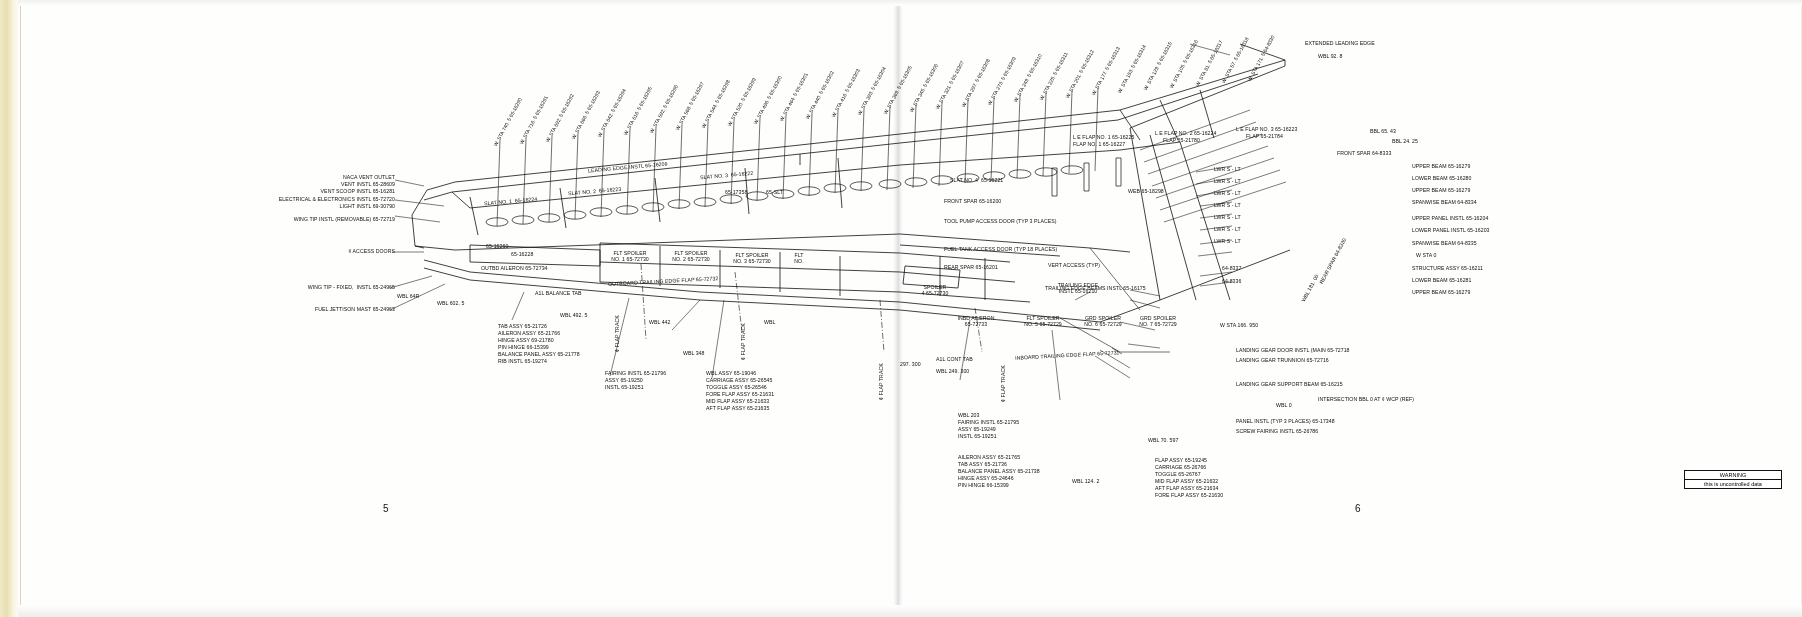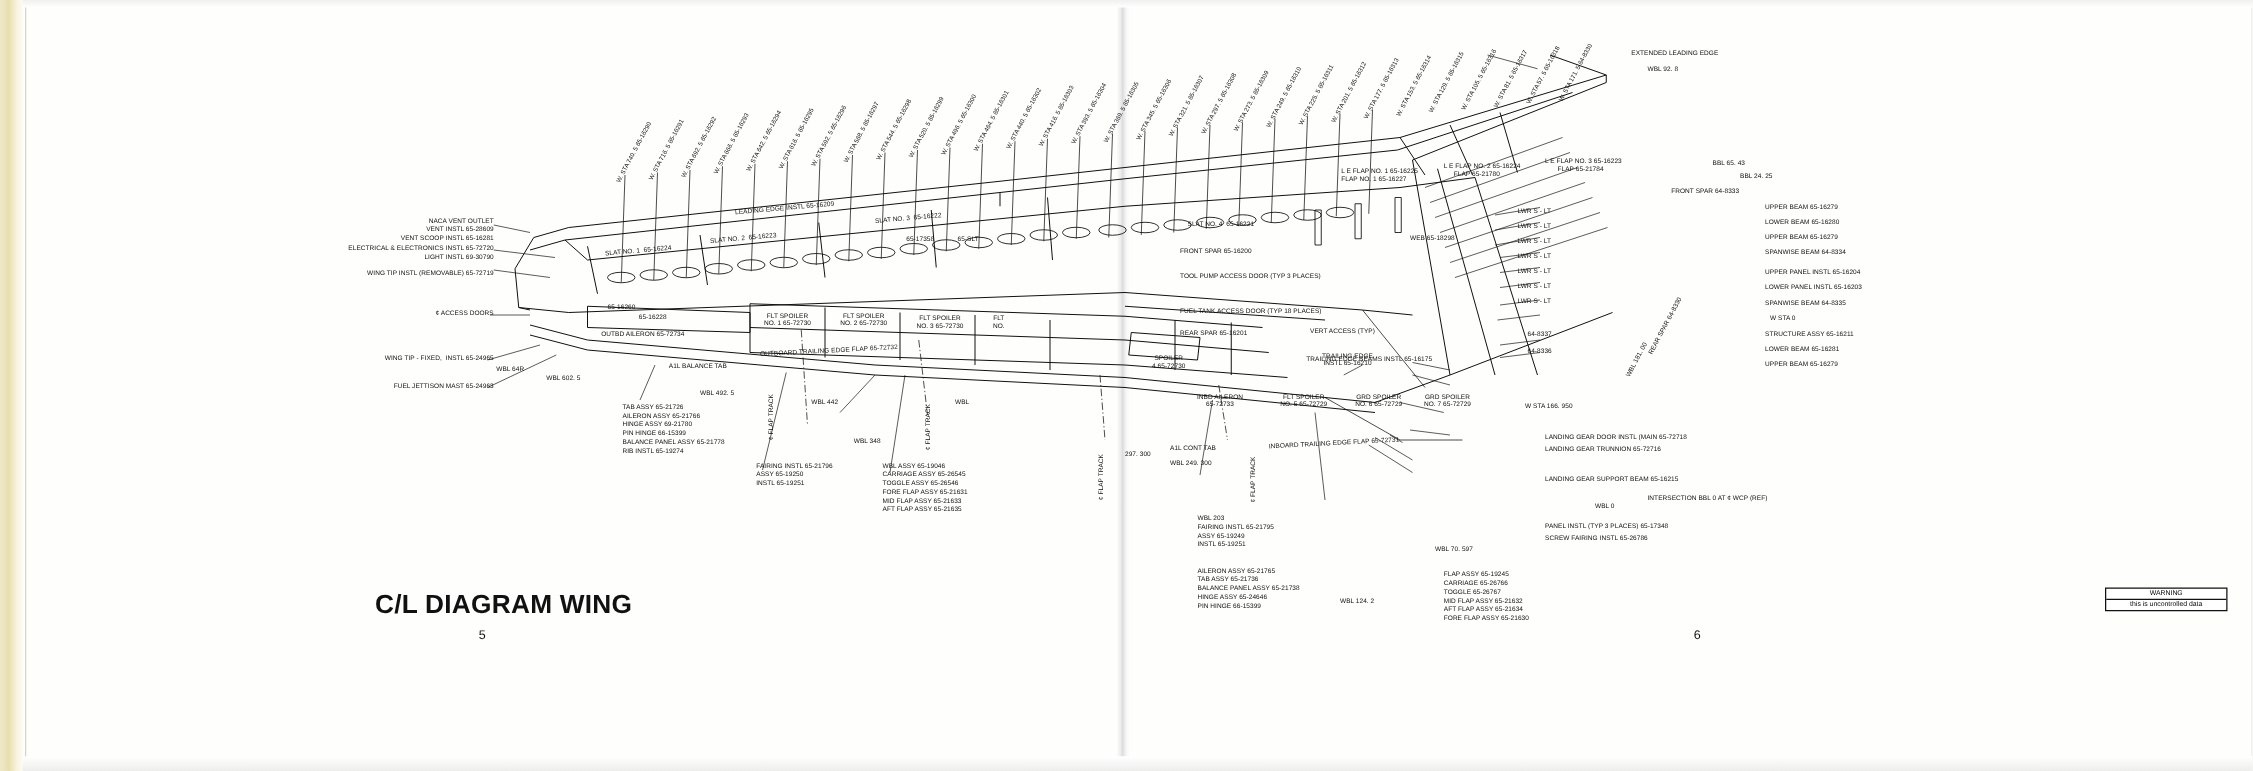--- a/index.html
+++ b/index.html
@@ -416,21 +416,20 @@
   <div class="sta" style="left:1044px;top:96px">W. STA 225. 5  65-16311</div>
   <div class="sta" style="left:1070px;top:94px">W. STA 201. 5  65-16312</div>
   <div class="sta" style="left:1096px;top:91px">W. STA 177. 5  65-16313</div>
   <div class="sta" style="left:1122px;top:89px">W. STA 153. 5  65-16314</div>
   <div class="sta" style="left:1148px;top:86px">W. STA 129. 5  65-16315</div>
   <div class="sta" style="left:1174px;top:84px">W. STA 105. 5  65-16316</div>
   <div class="sta" style="left:1200px;top:82px">W. STA 81. 5  65-16317</div>
   <div class="sta" style="left:1226px;top:79px">W. STA 57. 5  65-16318</div>
   <div class="sta" style="left:1252px;top:77px">W. STA 171. 5  64-8330</div>
 
-  <div class="title">C/L DIAGRAM WING</div>
   <div class="folio" style="left:383px;top:503px;">5</div>
   <div class="folio" style="left:1355px;top:503px;">6</div>
 
   <div class="warn">
     <div class="w1">WARNING</div>
     <div class="w2">this is uncontrolled data</div>
   </div>
 </div>
 
 </body></html>

